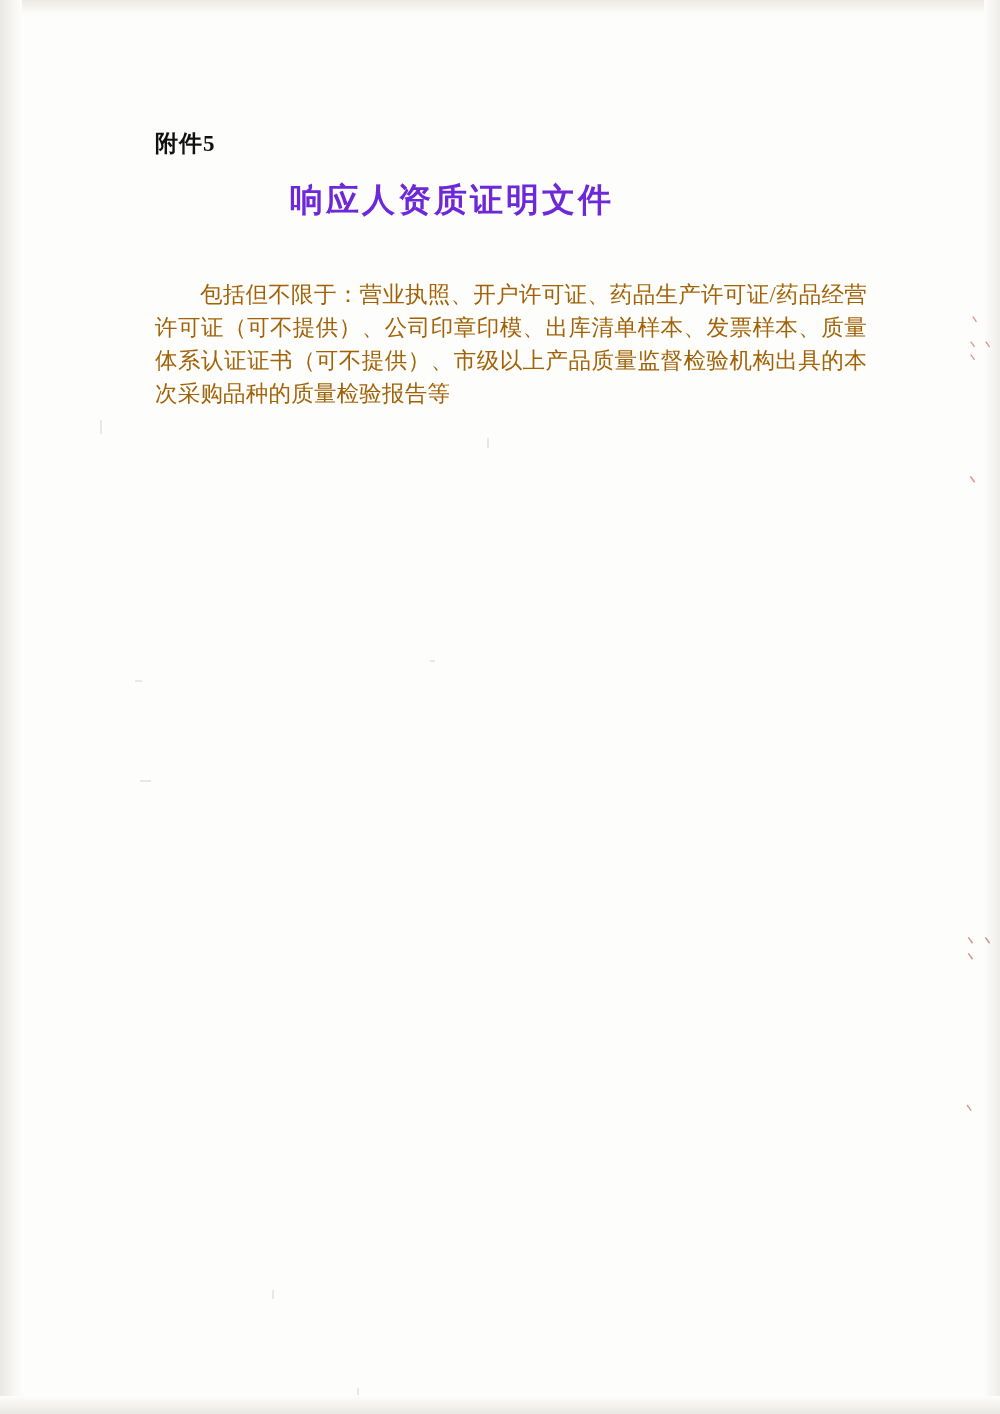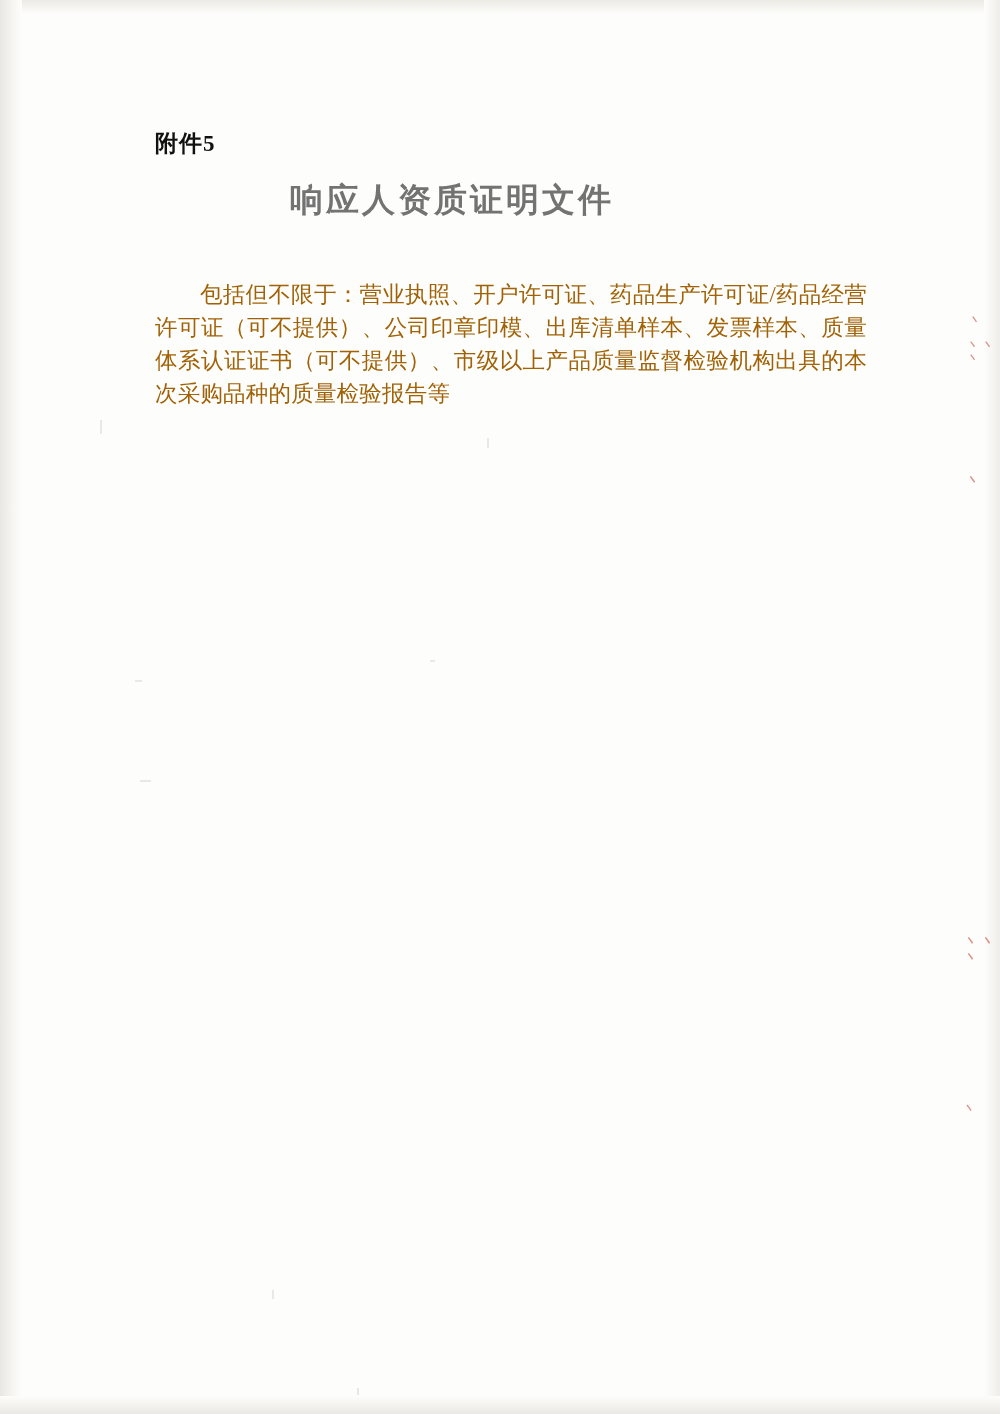--- a/index.html
+++ b/index.html
@@ -70,21 +70,21 @@
   .doc-title {
     position: absolute;
     left: 0;
     top: 178px;
     width: 904px;
     text-align: center;
     font-family: "Liberation Serif", "DejaVu Serif", serif;
     font-weight: bold;
     font-size: 33px;
     letter-spacing: 3px;
-    color: #737373;
+    color: #6d28d9;
   }
 
   .body-text {
     position: absolute;
     left: 155px;
     top: 278px;
     width: 712px;
     font-family: "Liberation Serif", "DejaVu Serif", serif;
     font-size: 22.5px;
     line-height: 33px;

